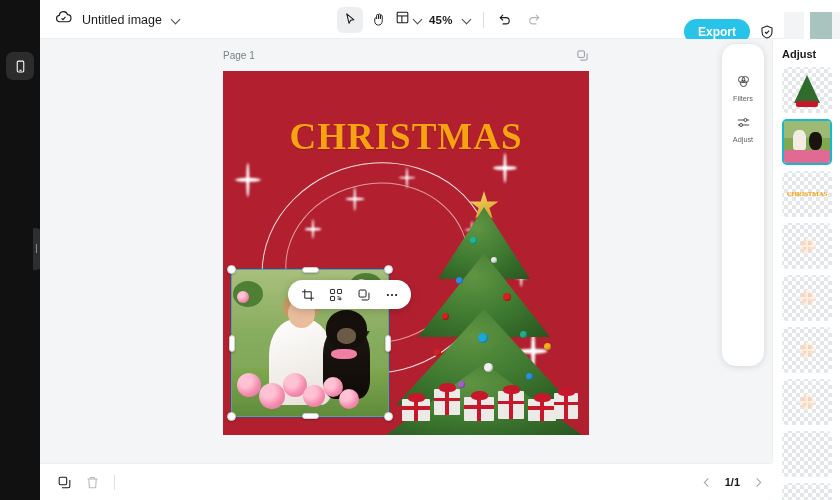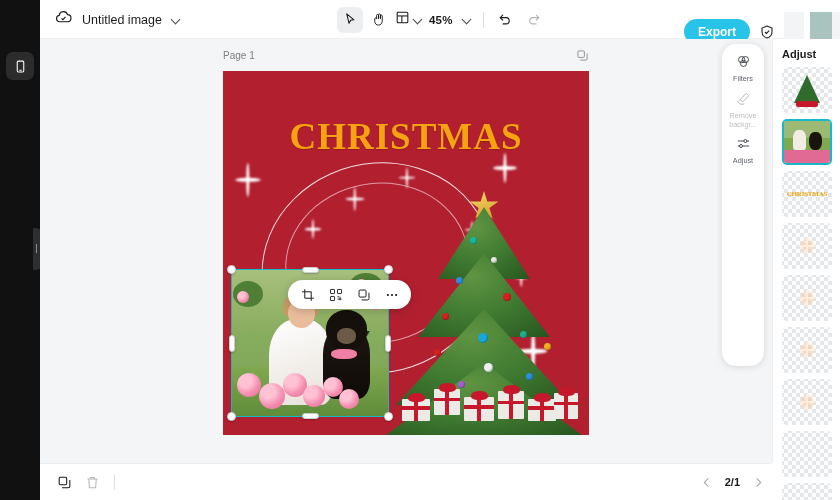--- a/index.html
+++ b/index.html
@@ -214,21 +214,21 @@
   .ctx-btn {
     width: 25px; height: 25px; border-radius: 6px; cursor: pointer;
     display: flex; align-items: center; justify-content: center;
   }
 
   
   .side-panel {
     position: absolute; left: 722px; top: 44px; width: 42px; height: 322px;
     background: #fff; border-radius: 14px; box-shadow: 0 1px 7px rgba(0,0,0,.13);
     display: flex; flex-direction: column; 
-    padding-top: 5px; gap: 1px;
+    padding-top: 25px; gap: 1px;
   }
   .sp-item {
     width: 42px; min-height: 40px; display: flex; flex-direction: column;
     align-items: center; justify-content: center; gap: 2px; cursor: pointer;
   }
   .sp-item.dim { opacity: .42; }
   .sp-label {
     font-size: 7.3px; color: #5e6369; line-height: 8.4px; text-align: center;
     max-width: 40px; white-space: pre-line;
   }
@@ -565,30 +565,20 @@
         <svg width="15" height="15" viewBox="0 0 24 24" fill="none" stroke="#3c4147" stroke-width="1.5">
           <circle cx="9" cy="9" r="5"></circle>
             <circle cx="15" cy="9" r="5"></circle>
             <circle cx="12" cy="15" r="5"></circle>
         </svg>
       </span>
       <span class="sp-label">Filters</span>
     </div>
 
 
-    <div class="sp-item dim">
-      <span>
-        <svg width="15" height="15" viewBox="0 0 24 24" fill="none" stroke="#3c4147" stroke-width="1.5" stroke-linejoin="round">
-          <path d="M16.5 3.5l4 4-10 10-4-4z"></path>
-          <path d="M6.5 13.5L3 17l4 4h6"></path>
-        </svg>
-      </span>
-      <span class="sp-label">Remove
-backgr...</span>
-    </div>
 
     <div class="sp-item">
       <span>
         <svg width="15" height="15" viewBox="0 0 24 24" fill="none" stroke="#3c4147" stroke-width="1.5">
           <line x1="3" y1="8" x2="21" y2="8"></line>
             <circle cx="15" cy="8" r="2.4" fill="#fff"></circle>
           <line x1="3" y1="16" x2="21" y2="16"></line>
             <circle cx="8" cy="16" r="2.4" fill="#fff"></circle>
         </svg>
       </span>
@@ -669,21 +659,21 @@
       </div>
       <div class="bb-div"></div>
     </div>
 
     <div class="bb-right">
       <div class="pg-chev">
         <svg width="13" height="13" viewBox="0 0 24 24" fill="none" stroke="#1b1b1b" stroke-width="2" stroke-linecap="round">
           <polyline points="15 5 8 12 15 19"></polyline>
         </svg>
       </div>
-      <div class="pg-count">2/1</div>
+      <div class="pg-count">1/1</div>
       <div class="pg-chev">
         <svg width="13" height="13" viewBox="0 0 24 24" fill="none" stroke="#1b1b1b" stroke-width="2" stroke-linecap="round">
           <polyline points="9 5 16 12 9 19"></polyline>
         </svg>
       </div>
     </div>
   </div>
 
 </div>
 

